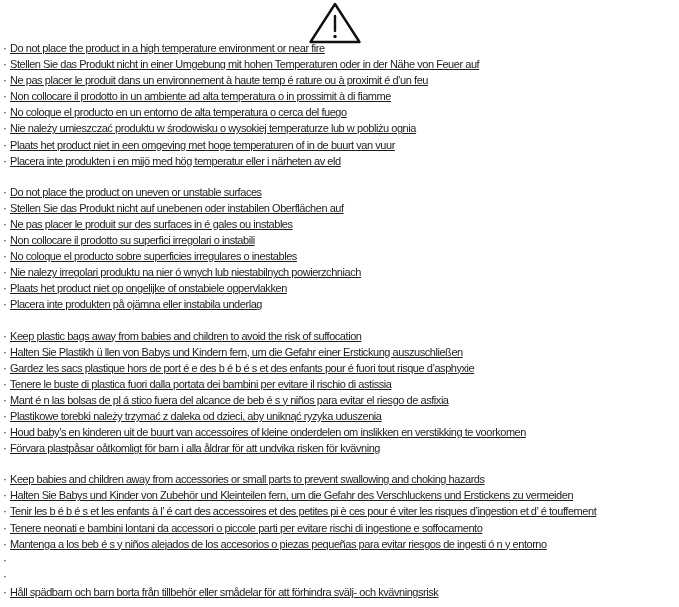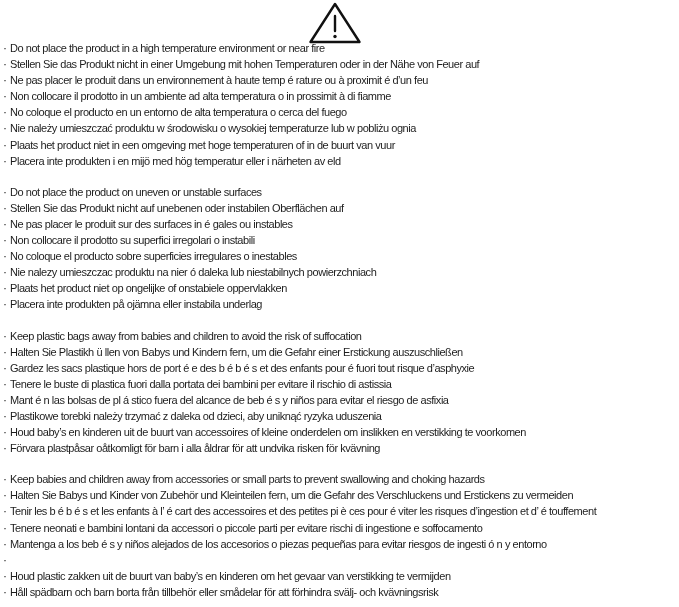--- a/index.html
+++ b/index.html
@@ -43,20 +43,21 @@
   }
   .bullet {
     flex: 0 0 auto;
     width: 7px;
     padding-left: 3px;
     font-size: 12px;
     letter-spacing: 0;
   }
   .txt {
     flex: 0 0 auto;
+    text-decoration: underline;
   }
 </style>
 </head>
 <body>
 
 <div class="warning-triangle">
   <svg width="56" height="44" viewBox="0 0 56 44" xmlns="http://www.w3.org/2000/svg">
     <path d="M28 3 L52.5 41 L3.5 41 Z" fill="none" stroke="#111111" stroke-width="2.4" stroke-linejoin="round"></path>
     <line x1="28" y1="15" x2="28" y2="30" stroke="#111111" stroke-width="2.4" stroke-linecap="round"></line>
     <circle cx="28" cy="35.5" r="1.7" fill="#111111"></circle>
@@ -114,21 +115,21 @@
       <div class="line">
         <span class="bullet">·</span>
         <span class="txt">Non collocare il prodotto su superfici irregolari o instabili</span>
       </div>
       <div class="line">
         <span class="bullet">·</span>
         <span class="txt">No coloque el producto sobre superficies irregulares o inestables</span>
       </div>
       <div class="line">
         <span class="bullet">·</span>
-        <span class="txt">Nie nalezy umieszczac produktu na nier ó daleka lub niestabilnych powierzchniach</span>
+        <span class="txt">Nie nalezy irregolari produktu na nier ó wnych lub niestabilnych powierzchniach</span>
       </div>
       <div class="line">
         <span class="bullet">·</span>
         <span class="txt">Plaats het product niet op ongelijke of onstabiele oppervlakken</span>
       </div>
       <div class="line">
         <span class="bullet">·</span>
         <span class="txt">Placera inte produkten på ojämna eller instabila underlag</span>
       </div>
     </div>
@@ -185,20 +186,19 @@
       </div>
       <div class="line">
         <span class="bullet">·</span>
         <span class="txt">Mantenga a los beb é s y niños alejados de los accesorios o piezas pequeñas para evitar riesgos de ingesti ó n y entorno</span>
       </div>
       <div class="line">
         <span class="bullet">·</span>
       </div>
       <div class="line">
         <span class="bullet">·</span>
-        <span class="txt">Houd plastic zakken uit de buurt van baby’s en kinderen om het gevaar van verstikking te vermijden</span>
       </div>
       <div class="line">
         <span class="bullet">·</span>
         <span class="txt">Håll spädbarn och barn borta från tillbehör eller smådelar för att förhindra svälj- och kvävningsrisk</span>
       </div>
     </div>
   </div>
 
 </body></html>

